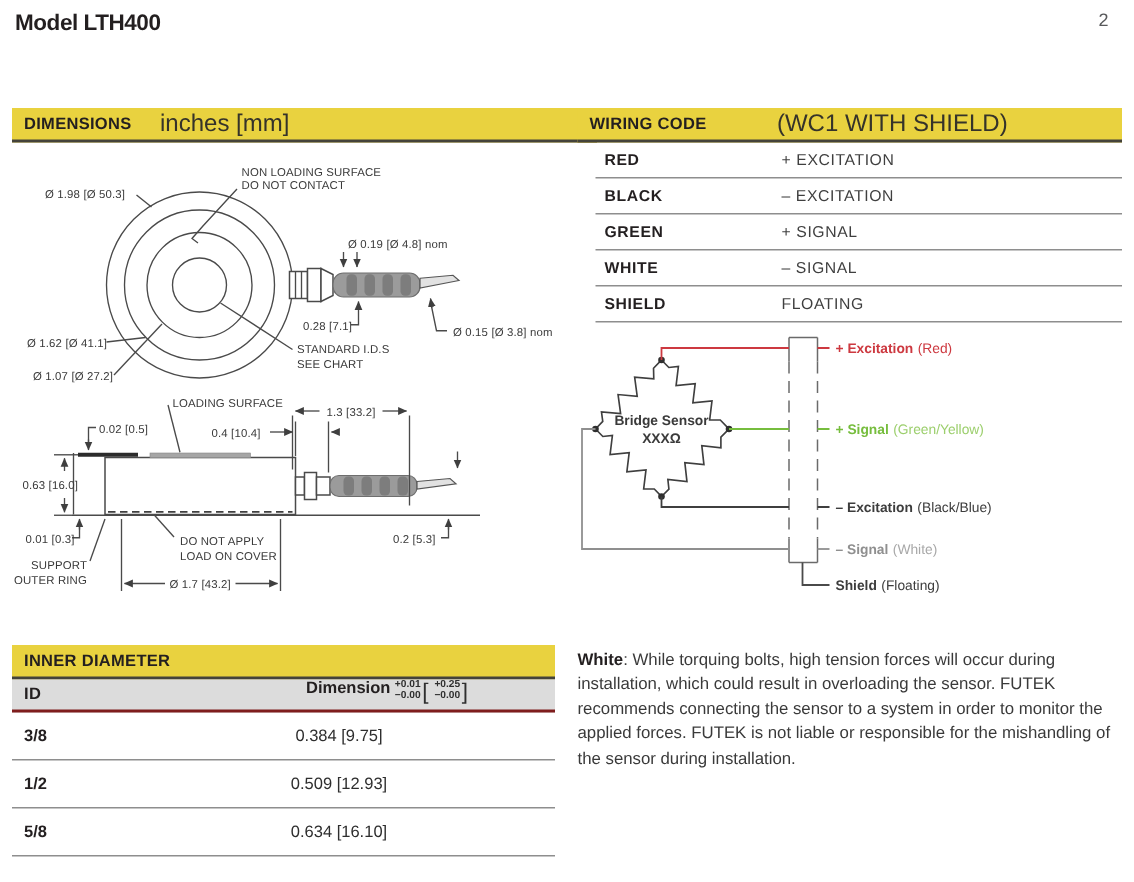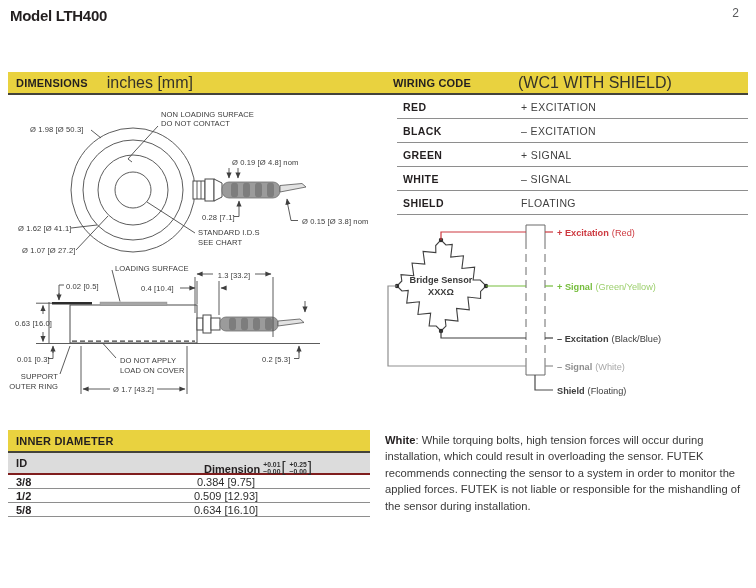--- a/index.html
+++ b/index.html
@@ -16,26 +16,26 @@
 
   .wtable { left:385px; top:95px; width:363px; }
   .wrow { height:24px; border-bottom:1px solid #8e8e8e; display:flex; align-items:center; font-size:10.5px;margin-left:12px; }
   .wcolor { width:124px; padding-left:6px; font-weight:bold; color:#231f20; letter-spacing:0.4px; }
   .wfn { color:#3f3f3f; letter-spacing:0.4px; }
 
   .idblock { left:8px; top:430px; width:362px; }
   .idsub { height:22px; background:#dcdcdc; border-bottom:2px solid #7f1d1d;
     display:flex; align-items:center; font-size:11px; position:relative; }
   .idhead { font-weight:bold; padding-left:8px; letter-spacing:0.3px; }
-  .dimcluster { position:absolute; left:196px; top:0; height:22px; display:flex; align-items:flex-end; }
+  .dimcluster { position:absolute; left:196px; top:0; height:22px; display:flex; align-items:flex-start; }
   .dimlabel { font-weight:bold; font-size:11px; }
   .tol { display:flex; flex-direction:column; font-size:6.8px; line-height:7px; margin-left:3px;
     font-weight:bold; color:#2f2f2f; }
   .brk { font-size:15px; font-weight:400; margin:0 1px; color:#2f2f2f; }
-  .idrow { height:14px; border-bottom:1px solid #8e8e8e; display:flex; align-items:center;
+  .idrow { height:32px; border-bottom:1px solid #8e8e8e; display:flex; align-items:center;
     font-size:11px; position:relative; }
   .idcell { font-weight:bold; padding-left:8px; }
   .idval { position:absolute; left:140px; width:156px; text-align:center; color:#2e2e2e; }
 
   .note { left:385px; top:432px; width:366px; font-size:11.2px; line-height:16.4px;
     color:#3a3a3a; text-align:left; }
   .note-b { font-weight:bold; color:#231f20; }
 
   svg { position:absolute; }
   svg text { font-family:"Liberation Sans", sans-serif; fill:#3a3a3a; }

